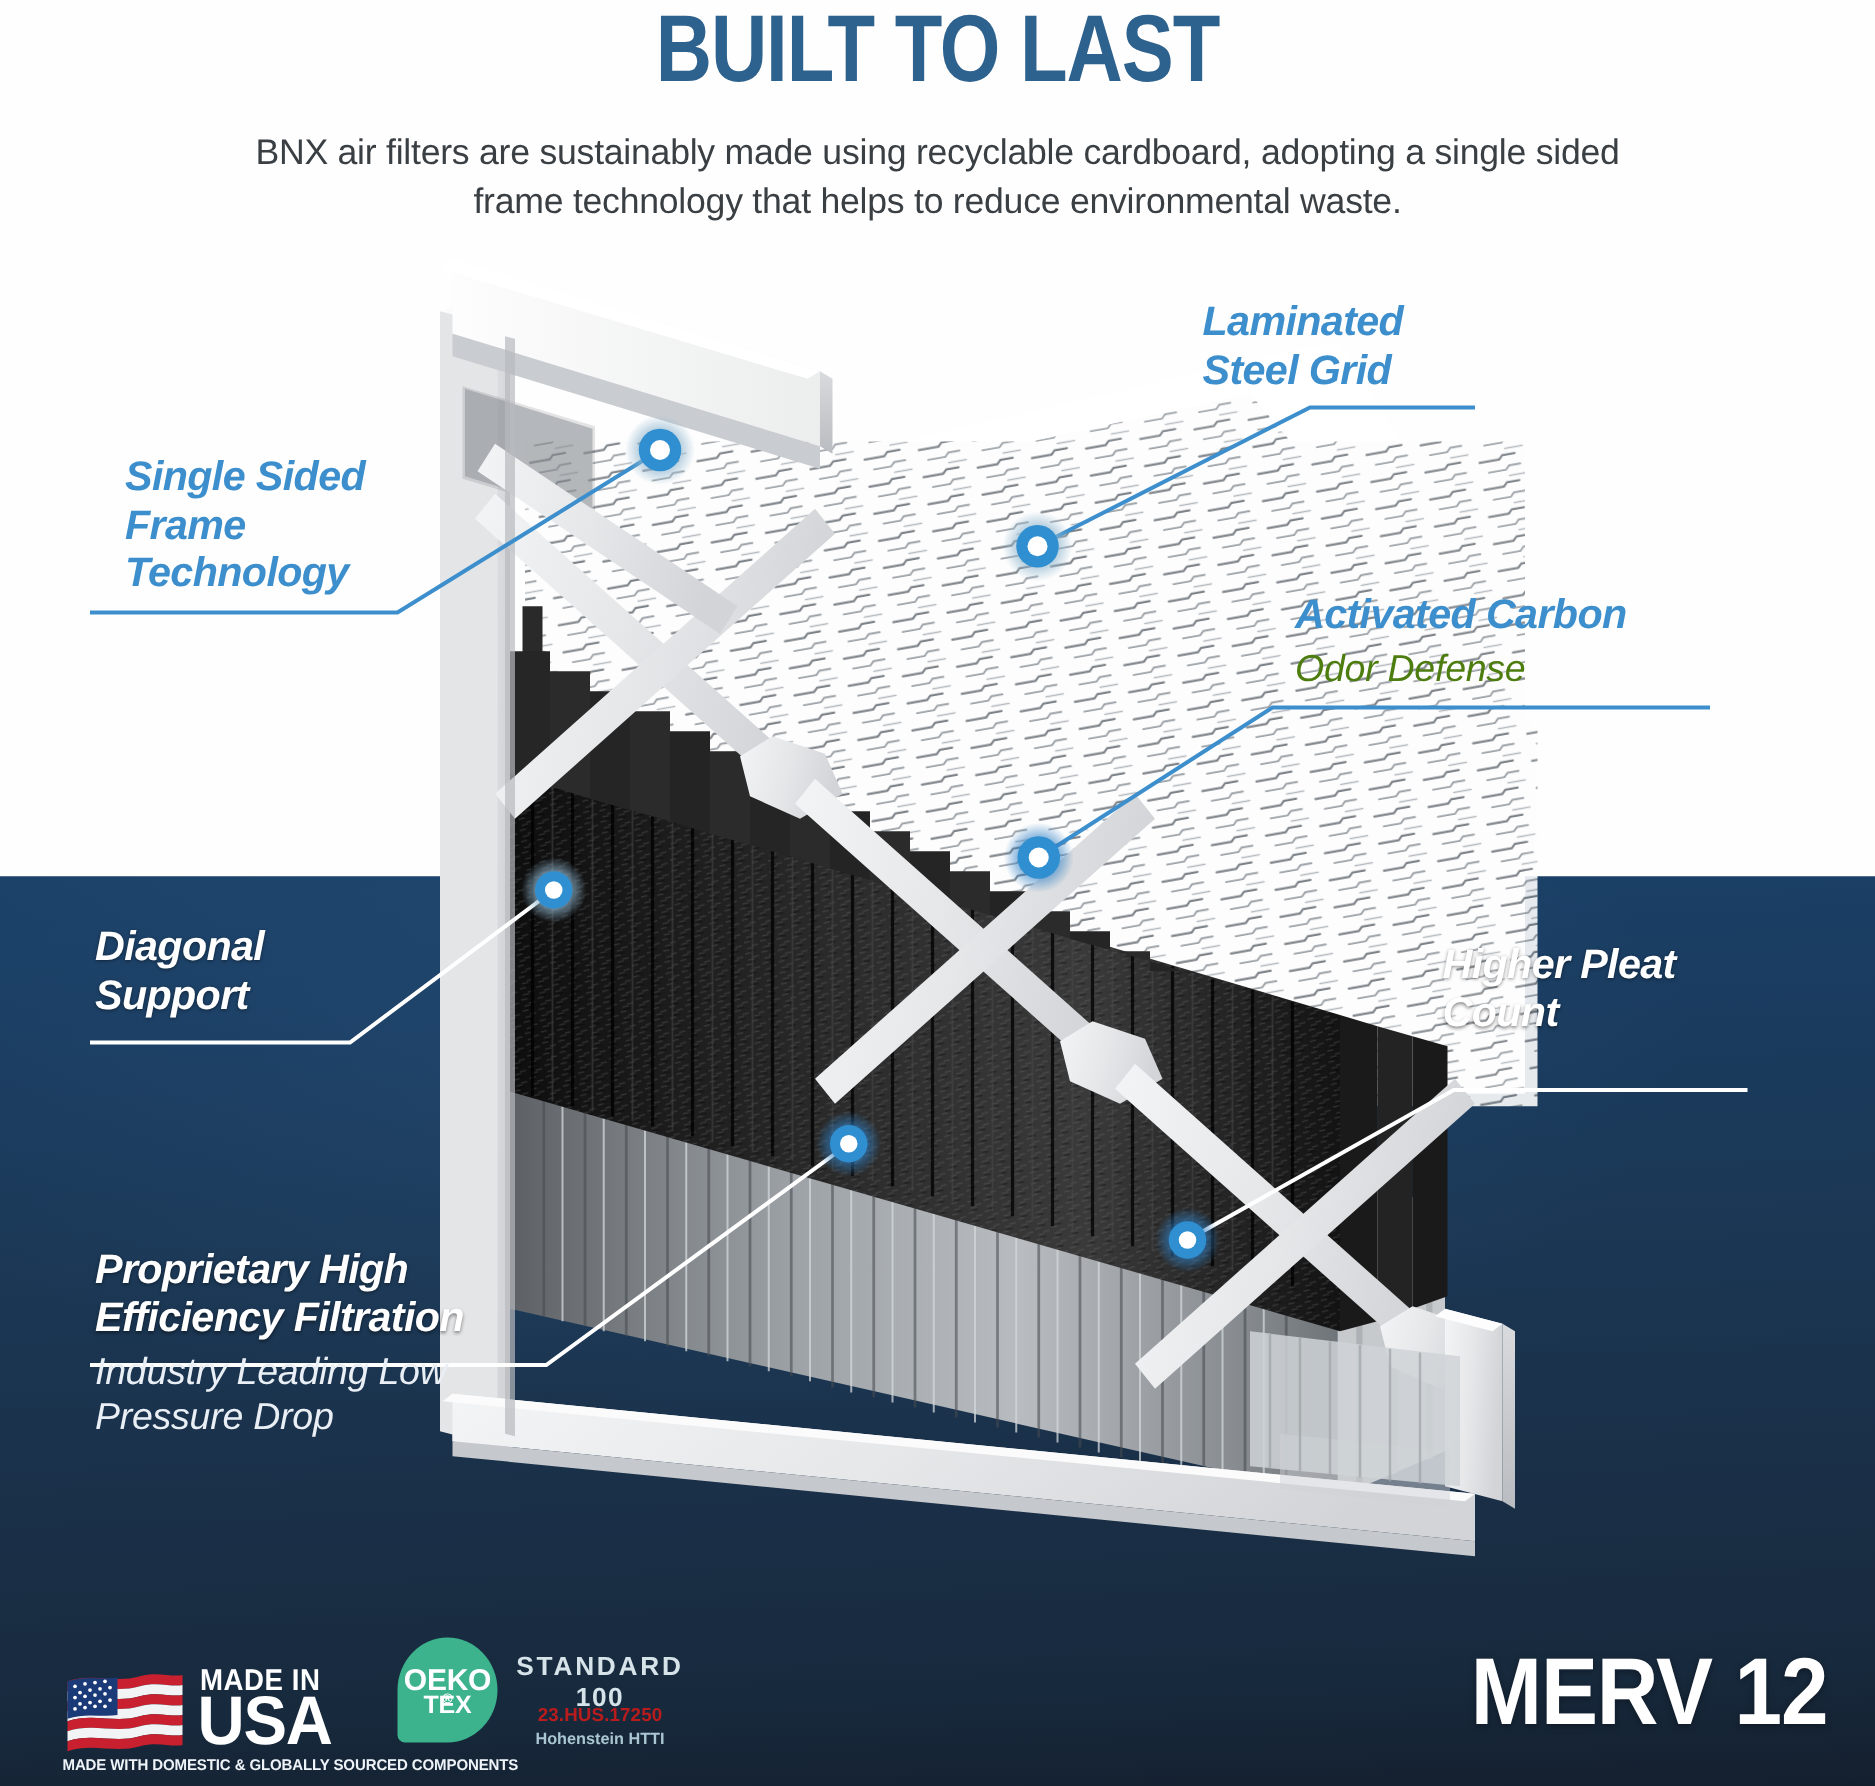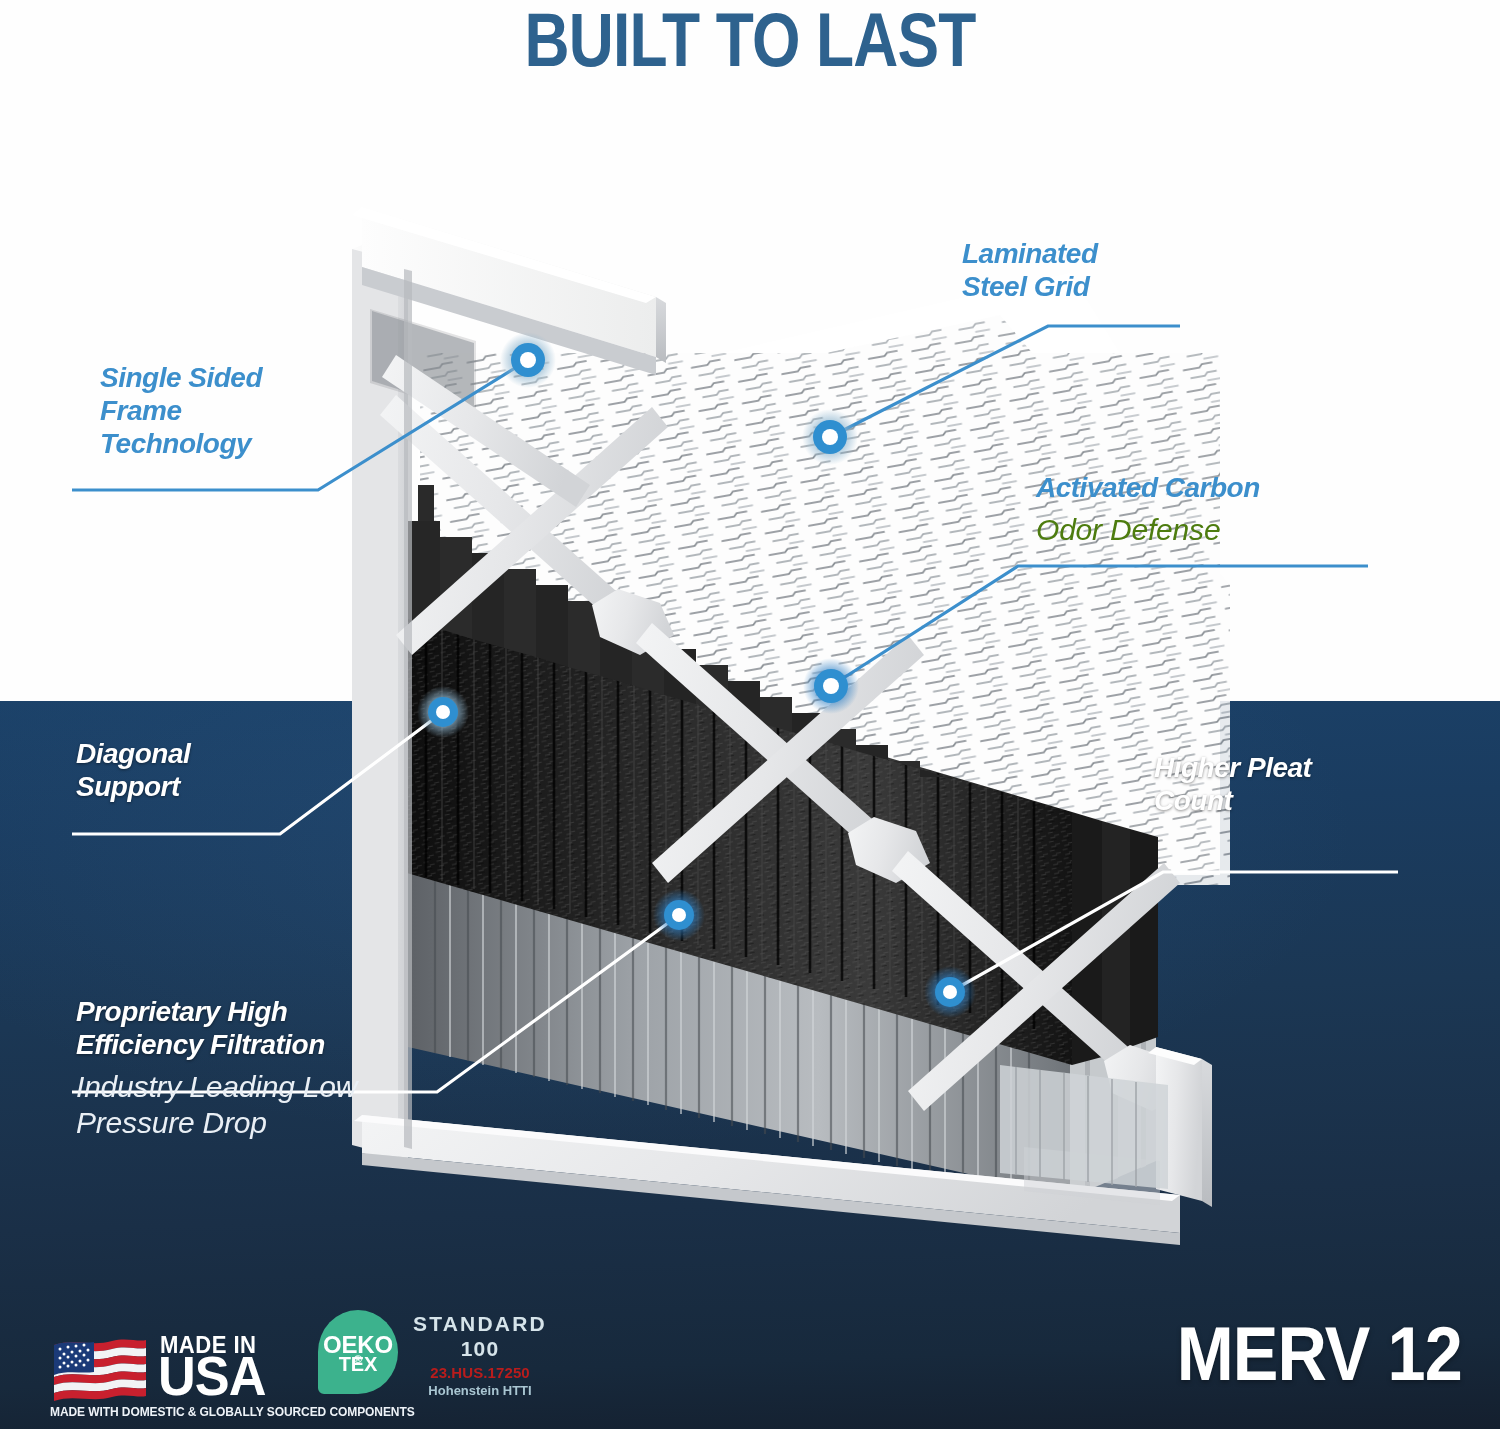--- a/index.html
+++ b/index.html
@@ -51,21 +51,21 @@
   }
 
   
   #product { position:absolute; left:300px; top:185px; width:920px; height:1075px; }
   #product svg { display:block; width:100%; height:100%; overflow:visible; }
 
   
   .callout { position:absolute; }
   .callout .title {
     font-weight:bold; font-style:italic;
-    font-size:28px; line-height:1.17;
+    font-size:33px; line-height:1.17;
     letter-spacing:-.5px;
     white-space:pre-line;
   }
   .callout .sub {
     font-style:italic; font-weight:300;
     font-size:30px; line-height:1.2;
     letter-spacing:-.2px;
     white-space:pre-line;
     margin-top:7px;
   }
@@ -111,21 +111,21 @@
     transform:rotate(0deg);
   }
   .oeko-drop span {
     position:absolute; left:0; right:0; text-align:center;
     color:#fff; font-weight:bold; letter-spacing:-.2px;
   }
   .oeko-l1 { top:21px; font-size:24px; }
   .oeko-l2 { top:43px; font-size:20px; }
   .oeko-reg { font-size:11px; vertical-align:super; }
   .oeko-std {
-    position:absolute; left:92px; top:2px; width:140px;
+    position:absolute; left:92px; top:12px; width:140px;
     text-align:center; color:#d6e4ea; font-weight:bold;
     font-size:21px; letter-spacing:2.2px; line-height:1.18;
   }
   .oeko-std .n { letter-spacing:1.2px; display:block; }
   .oeko-code {
     position:absolute; left:92px; top:54px; width:140px; text-align:center;
     color:#b91c1c; font-weight:bold; font-size:15px; letter-spacing:.1px;
   }
   .oeko-inst {
     position:absolute; left:92px; top:73px; width:140px; text-align:center;
@@ -143,20 +143,21 @@
 </style>
 </head>
 <body>
 
 <div id="stage">
 
   <div class="bg-top"></div>
   <div class="bg-bottom"></div>
 
   <div class="headline">BUILT TO LAST</div>
+  <div class="subhead">BNX air filters are sustainably made using recyclable cardboard, adopting a single sided frame technology that helps to reduce environmental waste.</div>
 
   <div id="product">
     <svg viewBox="0 0 920 1075" preserveAspectRatio="none">
       <defs>
 
         <linearGradient id="frameFace" x1="0" y1="0" x2="1" y2="0.2">
           <stop offset="0" stop-color="#f3f4f5"></stop>
           <stop offset="0.5" stop-color="#e6e7e9"></stop>
           <stop offset="1" stop-color="#d2d4d7"></stop>
         </linearGradient>

